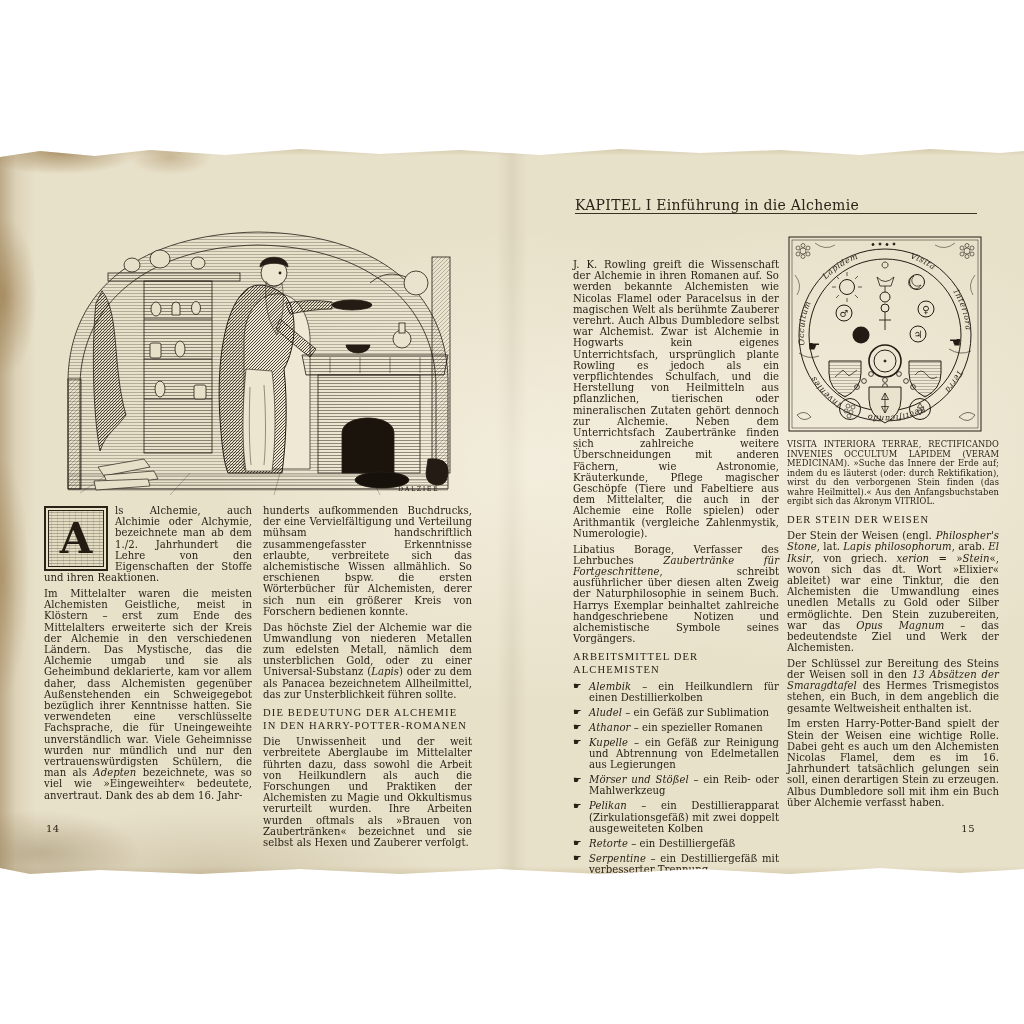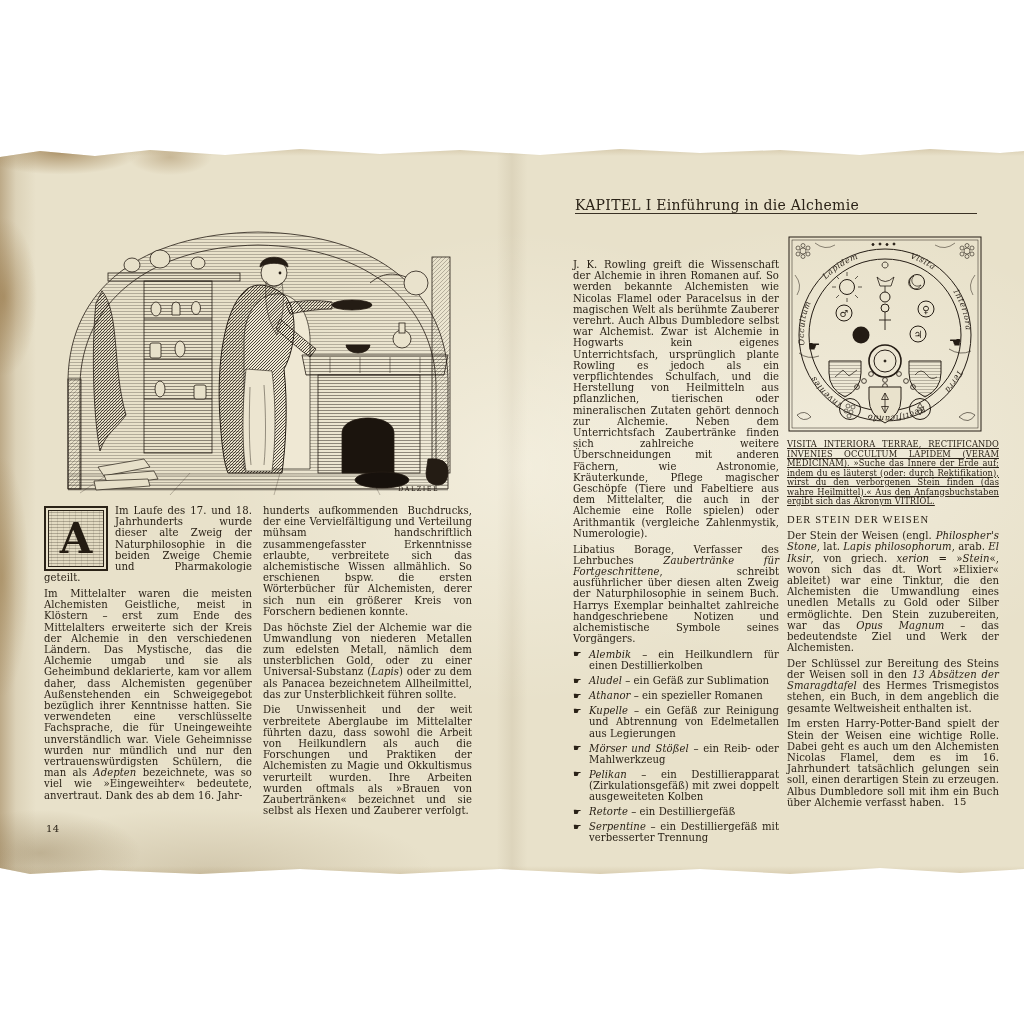--- a/index.html
+++ b/index.html
@@ -35,21 +35,21 @@
       #e3dbc2;
     display:flex;align-items:center;justify-content:center;
     font-size:42px;font-weight:bold;color:#241c12;
   }
   .runhead{position:absolute;left:575px;top:50px;width:402px;text-align:left;
     font-size:14px;letter-spacing:.3px;border-bottom:1.1px solid rgba(42,34,23,.92);}
   .pagenum{position:absolute;font-size:10px;letter-spacing:.5px;}
   .tool{position:relative;padding-left:16px;margin:0 0 3.8px 0;}
   .tool .hand{position:absolute;left:0;top:-0.5px;font-family:"DejaVu Sans",sans-serif;font-size:9.5px;}
   .term{font-style:italic;}
-  .caption{font-size:8.3px;line-height:9.5px;letter-spacing:.1px;text-align:justify;margin-top:5px;text-decoration:underline;}
+  .caption{font-size:8.3px;line-height:9.5px;letter-spacing:.1px;text-align:justify;margin-top:5px;}
   .figure{position:absolute;text-align:center;}
   svg{display:block;}
   svg text{font-family:"DejaVu Serif", serif;fill:#241c14;}
   .sym{font-family:"DejaVu Sans",sans-serif;}
 </style>
 </head>
 <body>
 
 <div class="paper">
 
@@ -128,37 +128,39 @@
         <path d="M48,250 l46,-8 l6,8 l-46,9 z" fill="#e7e0c9" stroke-width="0.7"></path>
         <path d="M54,258 l50,-4 l4,8 l-50,6 z" fill="#e7e0c9" stroke-width="0.7"></path>
         <path d="M44,264 l54,-2 l2,7 l-54,4 z" fill="#e7e0c9" stroke-width="0.7"></path>
       </g>
       <text x="348" y="274" font-size="6.5" letter-spacing="1.5">DALZIEL</text>
     </svg>
   </div>
 
   <div class="col" style="left:44px;top:358px;width:208px;">
     <div class="dropcap">A</div>
-    <p style="clear:none;">Im Laufe des 17. und 18. Jahrhunderts wurde dieser alte Zweig der Naturphilosophie in die beiden Zweige Chemie und Pharmakologie geteilt.</p>
+    <p>ls Alchemie, auch Alchimie oder Alchymie, bezeichnete man ab dem 1./2. Jahrhundert die Lehre von den Eigenschaften der Stoffe und ihren Reaktionen.</p>
     <p><span>Im Mittelalter waren die meisten Alchemisten Geistliche, meist in Klöstern – erst zum Ende des Mittelalters erweiterte sich der Kreis der Alchemie in den verschiedenen Ländern. Das Mystische, das die Alchemie umgab und sie als Geheimbund deklarierte, kam vor allem daher, dass Alchemisten gegenüber Außenstehenden ein Schweigegebot bezüglich ihrer Kenntnisse hatten. Sie verwendeten eine verschlüsselte Fachsprache, die für Uneingeweihte unverständlich war. Viele Geheimnisse wurden nur mündlich und nur den vertrauenswürdigsten Schülern, die man als </span><span style="font-style: italic;">Adepten</span><span> bezeichnete, was so viel wie »Eingeweihter« bedeutete, anvertraut. Dank des ab dem 16. Jahr-</span></p>
   </div>
 
   <div class="col" style="left:263px;top:358px;width:209px;">
     <p>hunderts aufkommenden Buchdrucks, der eine Vervielfältigung und Verteilung mühsam handschriftlich zusammengefasster Erkenntnisse erlaubte, verbreitete sich das alchemistische Wissen allmählich. So erschienen bspw. die ersten Wörterbücher für Alchemisten, derer sich nun ein größerer Kreis von Forschern bedienen konnte.</p>
     <p><span>Das höchste Ziel der Alchemie war die Umwandlung von niederen Metallen zum edelsten Metall, nämlich dem unsterblichen Gold, oder zu einer Universal-Substanz (</span><span style="font-style: italic;">Lapis</span><span>) oder zu dem als </span><span style="">Panacea</span><span> bezeichnetem Allheilmittel, das zur Unsterblichkeit führen sollte.</span></p>
+    <div class="sec-head">DIE BEDEUTUNG DER ALCHEMIE IN DEN HARRY-POTTER-ROMANEN</div>
     <p>Die Unwissenheit und der weit verbreitete Aberglaube im Mittelalter führten dazu, dass sowohl die Arbeit von Heilkundlern als auch die Forschungen und Praktiken der Alchemisten zu Magie und Okkultismus verurteilt wurden. Ihre Arbeiten wurden oftmals als »Brauen von Zaubertränken« bezeichnet und sie selbst als Hexen und Zauberer verfolgt.</p>
   </div>
 
   <div class="pagenum" style="left:46px;top:676px;">14</div>
 
   <div class="runhead">KAPITEL I Einführung in die Alchemie</div>
 
   <div class="col" style="left:573px;top:85px;width:206px;margin-top:27px;">
     <p>J. K. Rowling greift die Wissenschaft der Alchemie in ihren Romanen auf. So werden bekannte Alchemisten wie Nicolas Flamel oder Paracelsus in der magischen Welt als berühmte Zauberer verehrt. Auch Albus Dumbledore selbst war Alchemist. Zwar ist Alchemie in Hogwarts kein eigenes Unterrichtsfach, ursprünglich plante Rowling es jedoch als ein verpflichtendes Schulfach, und die Herstellung von Heilmitteln aus pflanzlichen, tierischen oder mineralischen Zutaten gehört dennoch zur Alchemie. Neben dem Unterrichtsfach Zaubertränke finden sich zahlreiche weitere Überschneidungen mit anderen Fächern, wie Astronomie, Kräuterkunde, Pflege magischer Geschöpfe (Tiere und Fabeltiere aus dem Mittelalter, die auch in der Alchemie eine Rolle spielen) oder Arithmantik (vergleiche Zahlenmystik, Numerologie).</p>
     <p><span>Libatius Borage, Verfasser des Lehrbuches </span><span style="font-style: italic;">Zaubertränke für Fortgeschrittene</span><span>, schreibt ausführlicher über diesen alten Zweig der Naturphilosophie in seinem Buch. Harrys Exemplar beinhaltet zahlreiche handgeschriebene Notizen und alchemistische Symbole seines Vorgängers.</span></p>
+    <div class="sec-head">ARBEITSMITTEL DER ALCHEMISTEN</div>
     <div>
       <div class="tool">
         <span class="hand">☛</span>
         <span class="term">Alembik</span><span> – ein Heilkundlern für einen Destillierkolben</span>
       </div>
       <div class="tool">
         <span class="hand">☛</span>
         <span class="term">Aludel</span><span> – ein Gefäß zur Sublimation</span>
       </div>
       <div class="tool">
@@ -297,15 +299,15 @@
         </g>
       </svg>
     </div>
     <div class="caption">VISITA INTERIORA TERRAE, RECTIFICANDO INVENIES OCCULTUM LAPIDEM (VERAM MEDICINAM). »Suche das Innere der Erde auf; indem du es läuterst (oder: durch Rektifikation), wirst du den verborgenen Stein finden (das wahre Heilmittel).« Aus den Anfangsbuchstaben ergibt sich das Akronym VITRIOL.</div>
     <div class="sec-head">DER STEIN DER WEISEN</div>
     <p style="margin-bottom:4.5px;"><span>Der Stein der Weisen (engl. </span><span style="font-style: italic;">Philospher's Stone</span><span>, lat. </span><span style="font-style: italic;">Lapis philosophorum</span><span>, arab. </span><span style="font-style: italic;">El Iksir</span><span>, von griech. </span><span style="font-style: italic;">xerion</span><span> = »</span><span style="font-style: italic;">Stein</span><span>«, wovon sich das dt. Wort »Elixier« ableitet) war eine Tinktur, die den Alchemisten die Umwandlung eines unedlen Metalls zu Gold oder Silber ermöglichte. Den Stein zuzubereiten, war das </span><span style="font-style: italic;">Opus Magnum</span><span> – das bedeutendste Ziel und Werk der Alchemisten.</span></p>
     <p style="margin-bottom:4.5px;"><span>Der Schlüssel zur Bereitung des Steins der Weisen soll in den </span><span style="font-style: italic;">13 Absätzen der Smaragdtafel</span><span> des Hermes Trismegistos stehen, ein Buch, in dem angeblich die gesamte Weltweisheit enthalten ist.</span></p>
     <p style="margin-bottom:8px;">Im ersten Harry-Potter-Band spielt der Stein der Weisen eine wichtige Rolle. Dabei geht es auch um den Alchemisten Nicolas Flamel, dem es im 16. Jahrhundert tatsächlich gelungen sein soll, einen derartigen Stein zu erzeugen. Albus Dumbledore soll mit ihm ein Buch über Alchemie verfasst haben.</p>
   </div>
 
-  <div class="pagenum" style="left:945px;top:649px;width:30px;text-align:center;">15</div>
+  <div class="pagenum" style="left:945px;top:676px;width:30px;text-align:right;">15</div>
 
 </div>
 
 </body></html>

